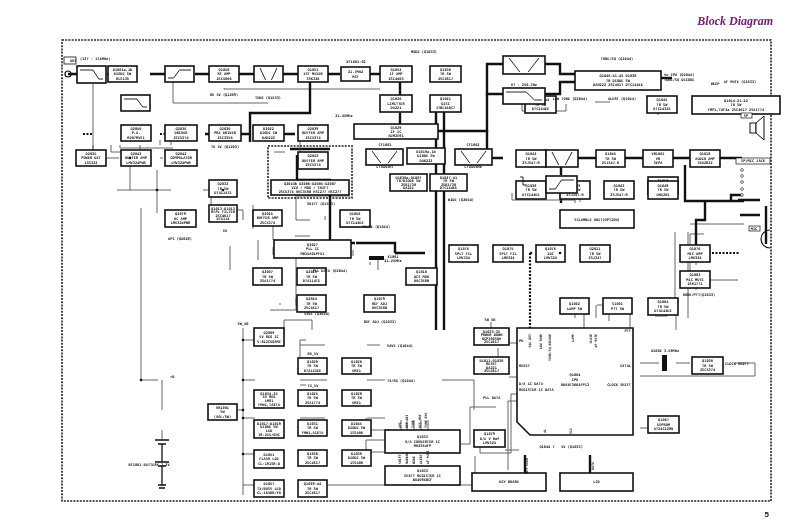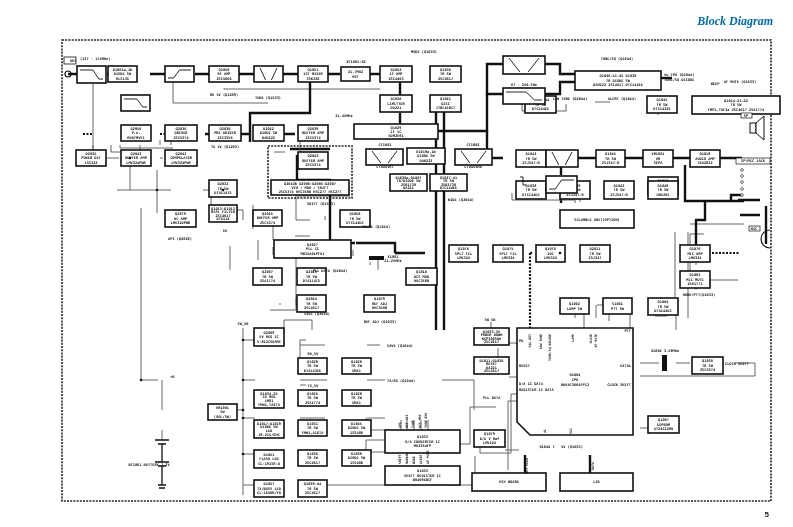--- a/index.html
+++ b/index.html
@@ -1,17 +1,17 @@
 <!DOCTYPE html>
 <html><head>
 <meta charset="utf-8">
 <style>
   html, body { margin:0; padding:0; background:#ffffff; }
   body { width:793px; height:527px; position:relative; overflow:hidden; font-family:"Liberation Sans", sans-serif; }
-  #page-title { position:absolute; right:20px; top:14px; font-family:"Liberation Serif", serif; font-style:italic; font-weight:bold; font-size:12px; color:#0369a1; }
+  #page-title { position:absolute; right:20px; top:14px; font-family:"Liberation Serif", serif; font-style:italic; font-weight:bold; font-size:12px; color:#701a75; }
   #page-number { position:absolute; right:24px; top:510px; font-family:"Liberation Sans", sans-serif; font-weight:bold; font-size:8px; color:#222; }
   svg#diagram { position:absolute; left:0; top:0; }
   .blk { fill:#fff; stroke:#111; stroke-width:1.6; }
   .dash-frame { fill:none; stroke:#222; stroke-width:1.6; stroke-dasharray:2 1.2; }
   .wire { stroke:#555; stroke-width:0.9; fill:none; }
   .bus { stroke:#111; stroke-width:2.4; fill:none; }
   .dbus { stroke:#111; stroke-width:2.2; fill:none; stroke-dasharray:2 1.5; }
   .t { font-family:"DejaVu Sans Mono", monospace; font-size:3.6px; font-weight:bold; fill:#111; text-anchor:middle; }
   .tl { font-family:"DejaVu Sans Mono", monospace; font-size:3.6px; font-weight:bold; fill:#111; text-anchor:start; }
   .tv { font-family:"DejaVu Sans Mono", monospace; font-size:3.2px; font-weight:bold; fill:#111; text-anchor:middle; }

